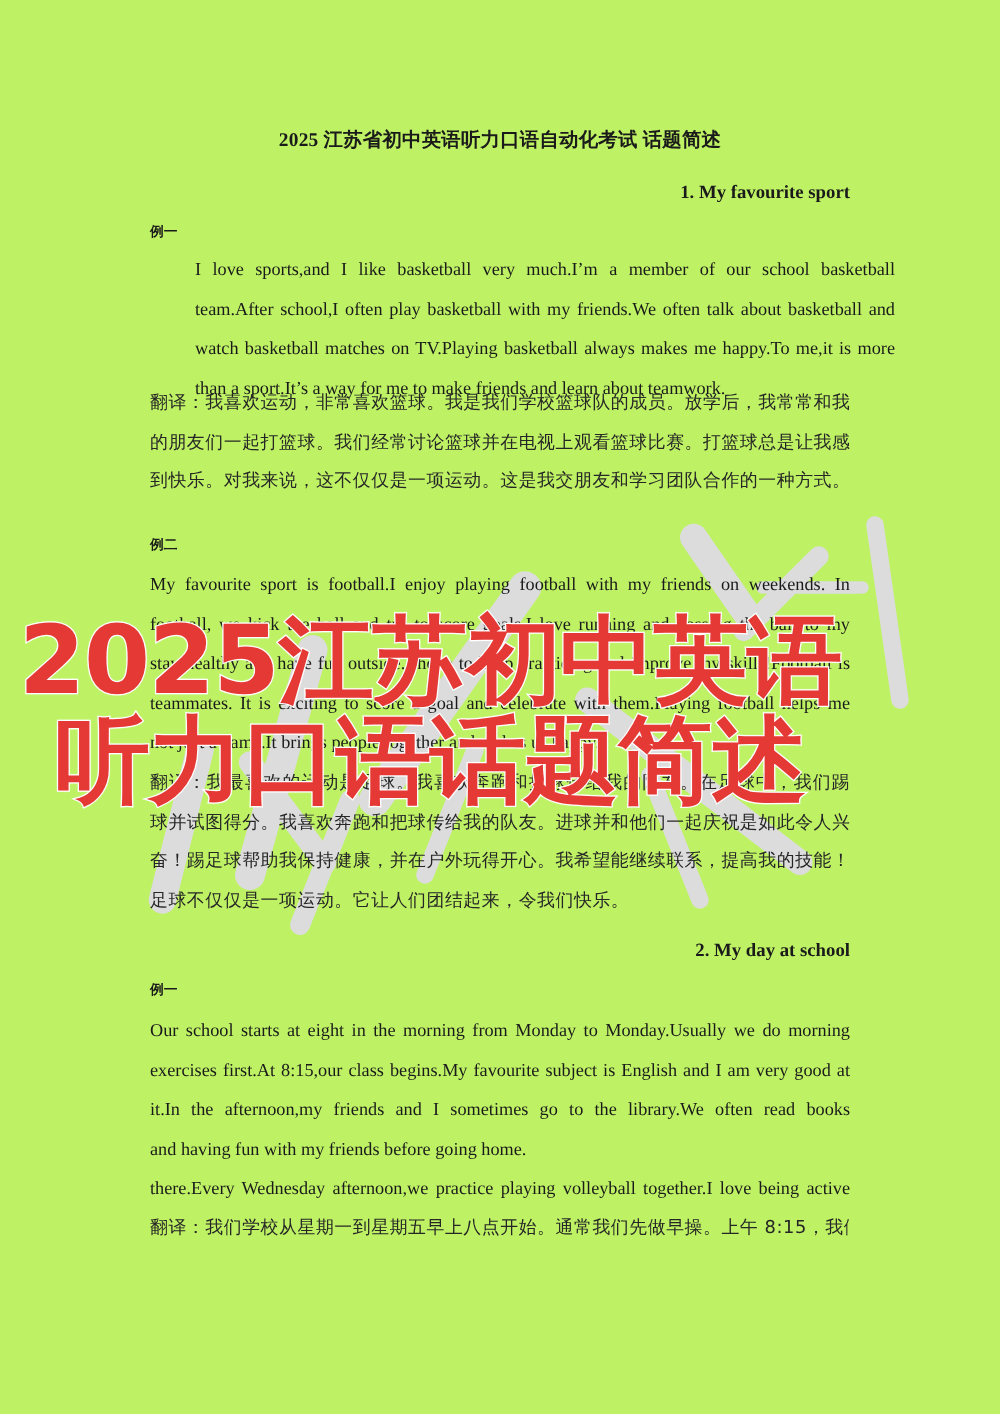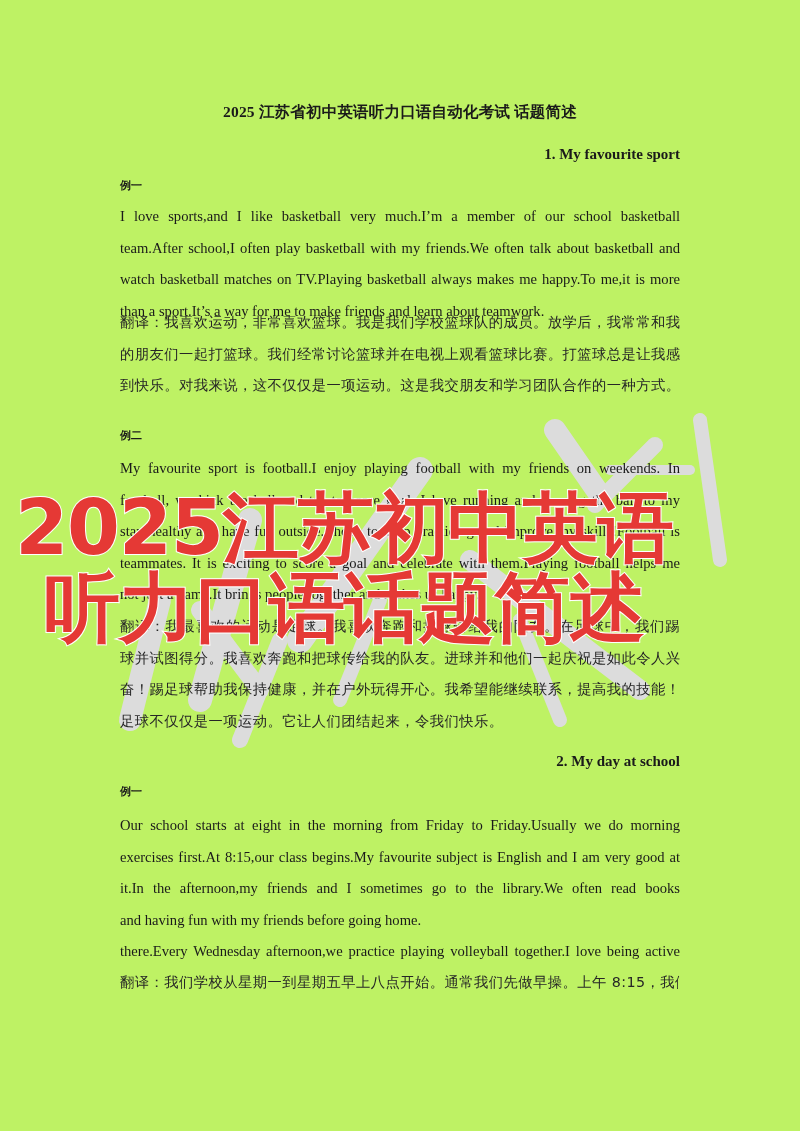--- a/index.html
+++ b/index.html
@@ -136,21 +136,21 @@
   </svg>
 
   <div class="content">
 
     <div class="doc-title">2025 江苏省初中英语听力口语自动化考试  话题简述</div>
 
     <div class="section-heading" style="top:146px;">1.  My favourite sport</div>
 
     <div class="example-label" style="top:178px;">例一</div>
 
-    <div class="para" style="top:201px;">
+    <div class="para" style="top:201px;margin-left:36px;">
       <span class="line">I love sports,and I like basketball very much.I’m a member of our school basketball</span>
       <span class="line">team.After school,I often play basketball with my friends.We often talk about basketball and</span>
       <span class="line">watch basketball matches on TV.Playing basketball always makes me happy.To me,it is more</span>
       <span class="line last">than a sport.It’s a way for me to make friends and learn about teamwork.</span>
     </div>
 
     <div class="para cn" style="top:296px;margin-top:11px;">
       <span class="line">翻译：我喜欢运动，非常喜欢篮球。我是我们学校篮球队的成员。放学后，我常常和我</span>
       <span class="line">的朋友们一起打篮球。我们经常讨论篮球并在电视上观看篮球比赛。打篮球总是让我感</span>
       <span class="line">到快乐。对我来说，这不仅仅是一项运动。这是我交朋友和学习团队合作的一种方式。</span>
@@ -171,21 +171,21 @@
       <span class="line">球并试图得分。我喜欢奔跑和把球传给我的队友。进球并和他们一起庆祝是如此令人兴</span>
       <span class="line">奋！踢足球帮助我保持健康，并在户外玩得开心。我希望能继续联系，提高我的技能！</span>
       <span class="line last">足球不仅仅是一项运动。它让人们团结起来，令我们快乐。</span>
     </div>
 
     <div class="section-heading" style="top:753px;">2.  My day at school</div>
 
     <div class="example-label" style="top:784px;">例一</div>
 
     <div class="para" style="top:810px;">
-      <span class="line">Our school starts at eight in the morning from Friday to Friday.Usually we do morning</span>
+      <span class="line">Our school starts at eight in the morning from Monday to Monday.Usually we do morning</span>
       <span class="line">exercises first.At 8:15,our class begins.My favourite subject is English and I am very good at</span>
       <span class="line">it.In the afternoon,my friends and I sometimes go to the library.We often read books</span>
       <span class="line last">and having fun with my friends before going home.</span>
       <span class="line">there.Every Wednesday afternoon,we practice playing volleyball together.I love being active</span>
     </div>
 
     <div class="para cn" style="top:967px;">
       <span class="line">翻译：我们学校从星期一到星期五早上八点开始。通常我们先做早操。上午 8:15，我们</span>
     </div>
 

